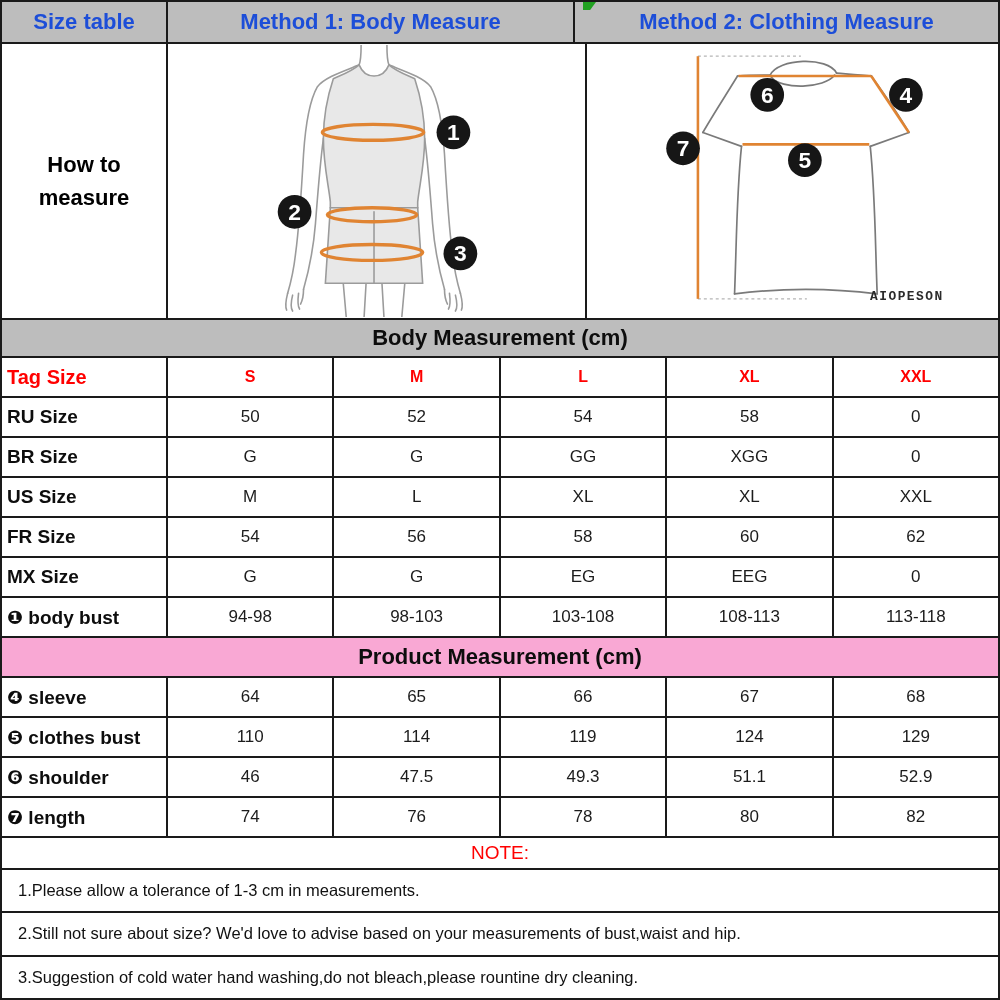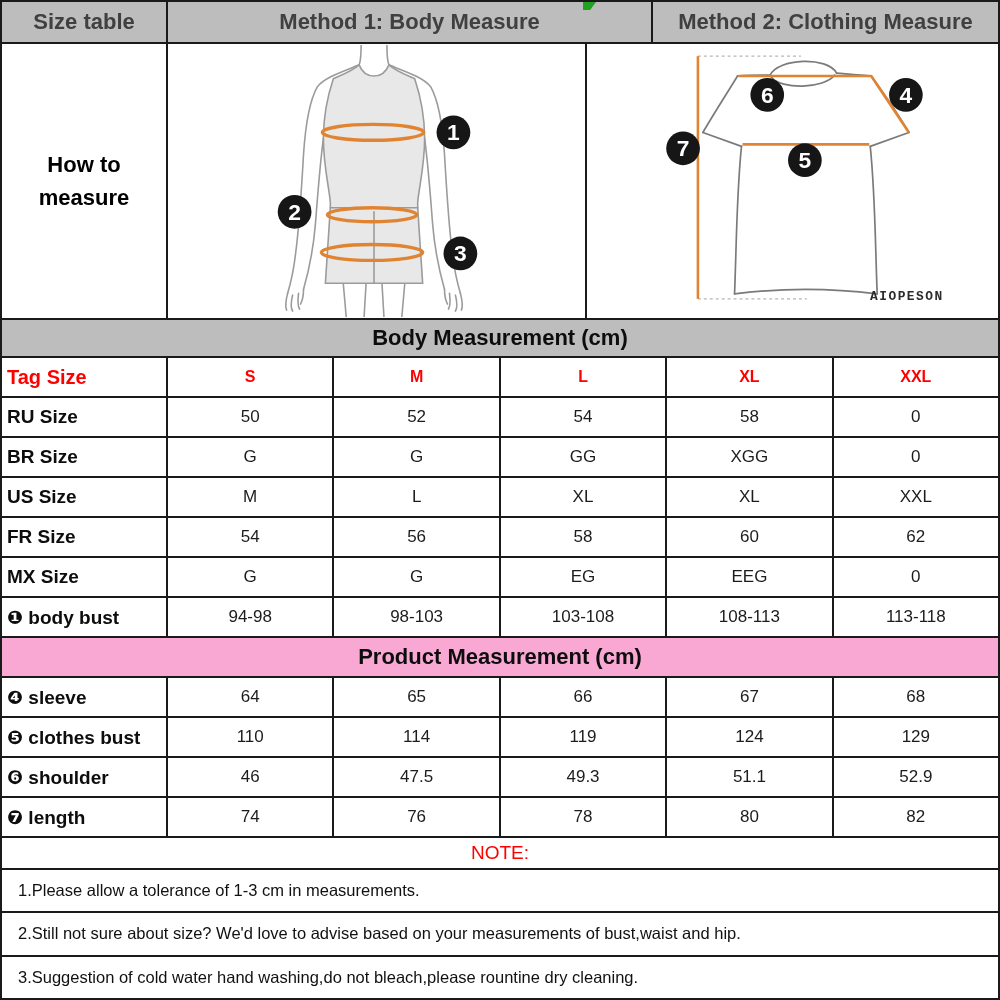--- a/index.html
+++ b/index.html
@@ -9,23 +9,23 @@
     border:2px solid #1a1a1a; background:#fff;
     display:flex; flex-direction:column; overflow:hidden;
   }
   .row { display:flex; flex:0 0 auto; border-bottom:2px solid #1a1a1a; }
   .row:last-child { border-bottom:none; }
   .c { border-right:2px solid #1a1a1a; display:flex; align-items:center; justify-content:center; overflow:hidden; }
   .c:last-child { border-right:none; }
 
   
   .r-head { height:42px; background:#bdbdbd; }
-  .r-head .c { font-weight:bold; font-size:22px; color:#404040; background:#bdbdbd; }
+  .r-head .c { font-weight:bold; font-size:22px; color:#1d4ed8; background:#bdbdbd; }
   .hc1 { width:166px; }
-  .hc2 { width:485px; }
+  .hc2 { width:407px; }
   .hc3 { flex:1; }
 
   
   .r-fig { height:276px; }
   .fc1 { width:166px; font-weight:bold; font-size:22px; text-align:center; padding:0 18px; line-height:1.5; }
   .fc2 { width:419px; }
   .fc3 { flex:1; }
 
   
   .r-bar { height:38px; background:#bdbdbd; }

